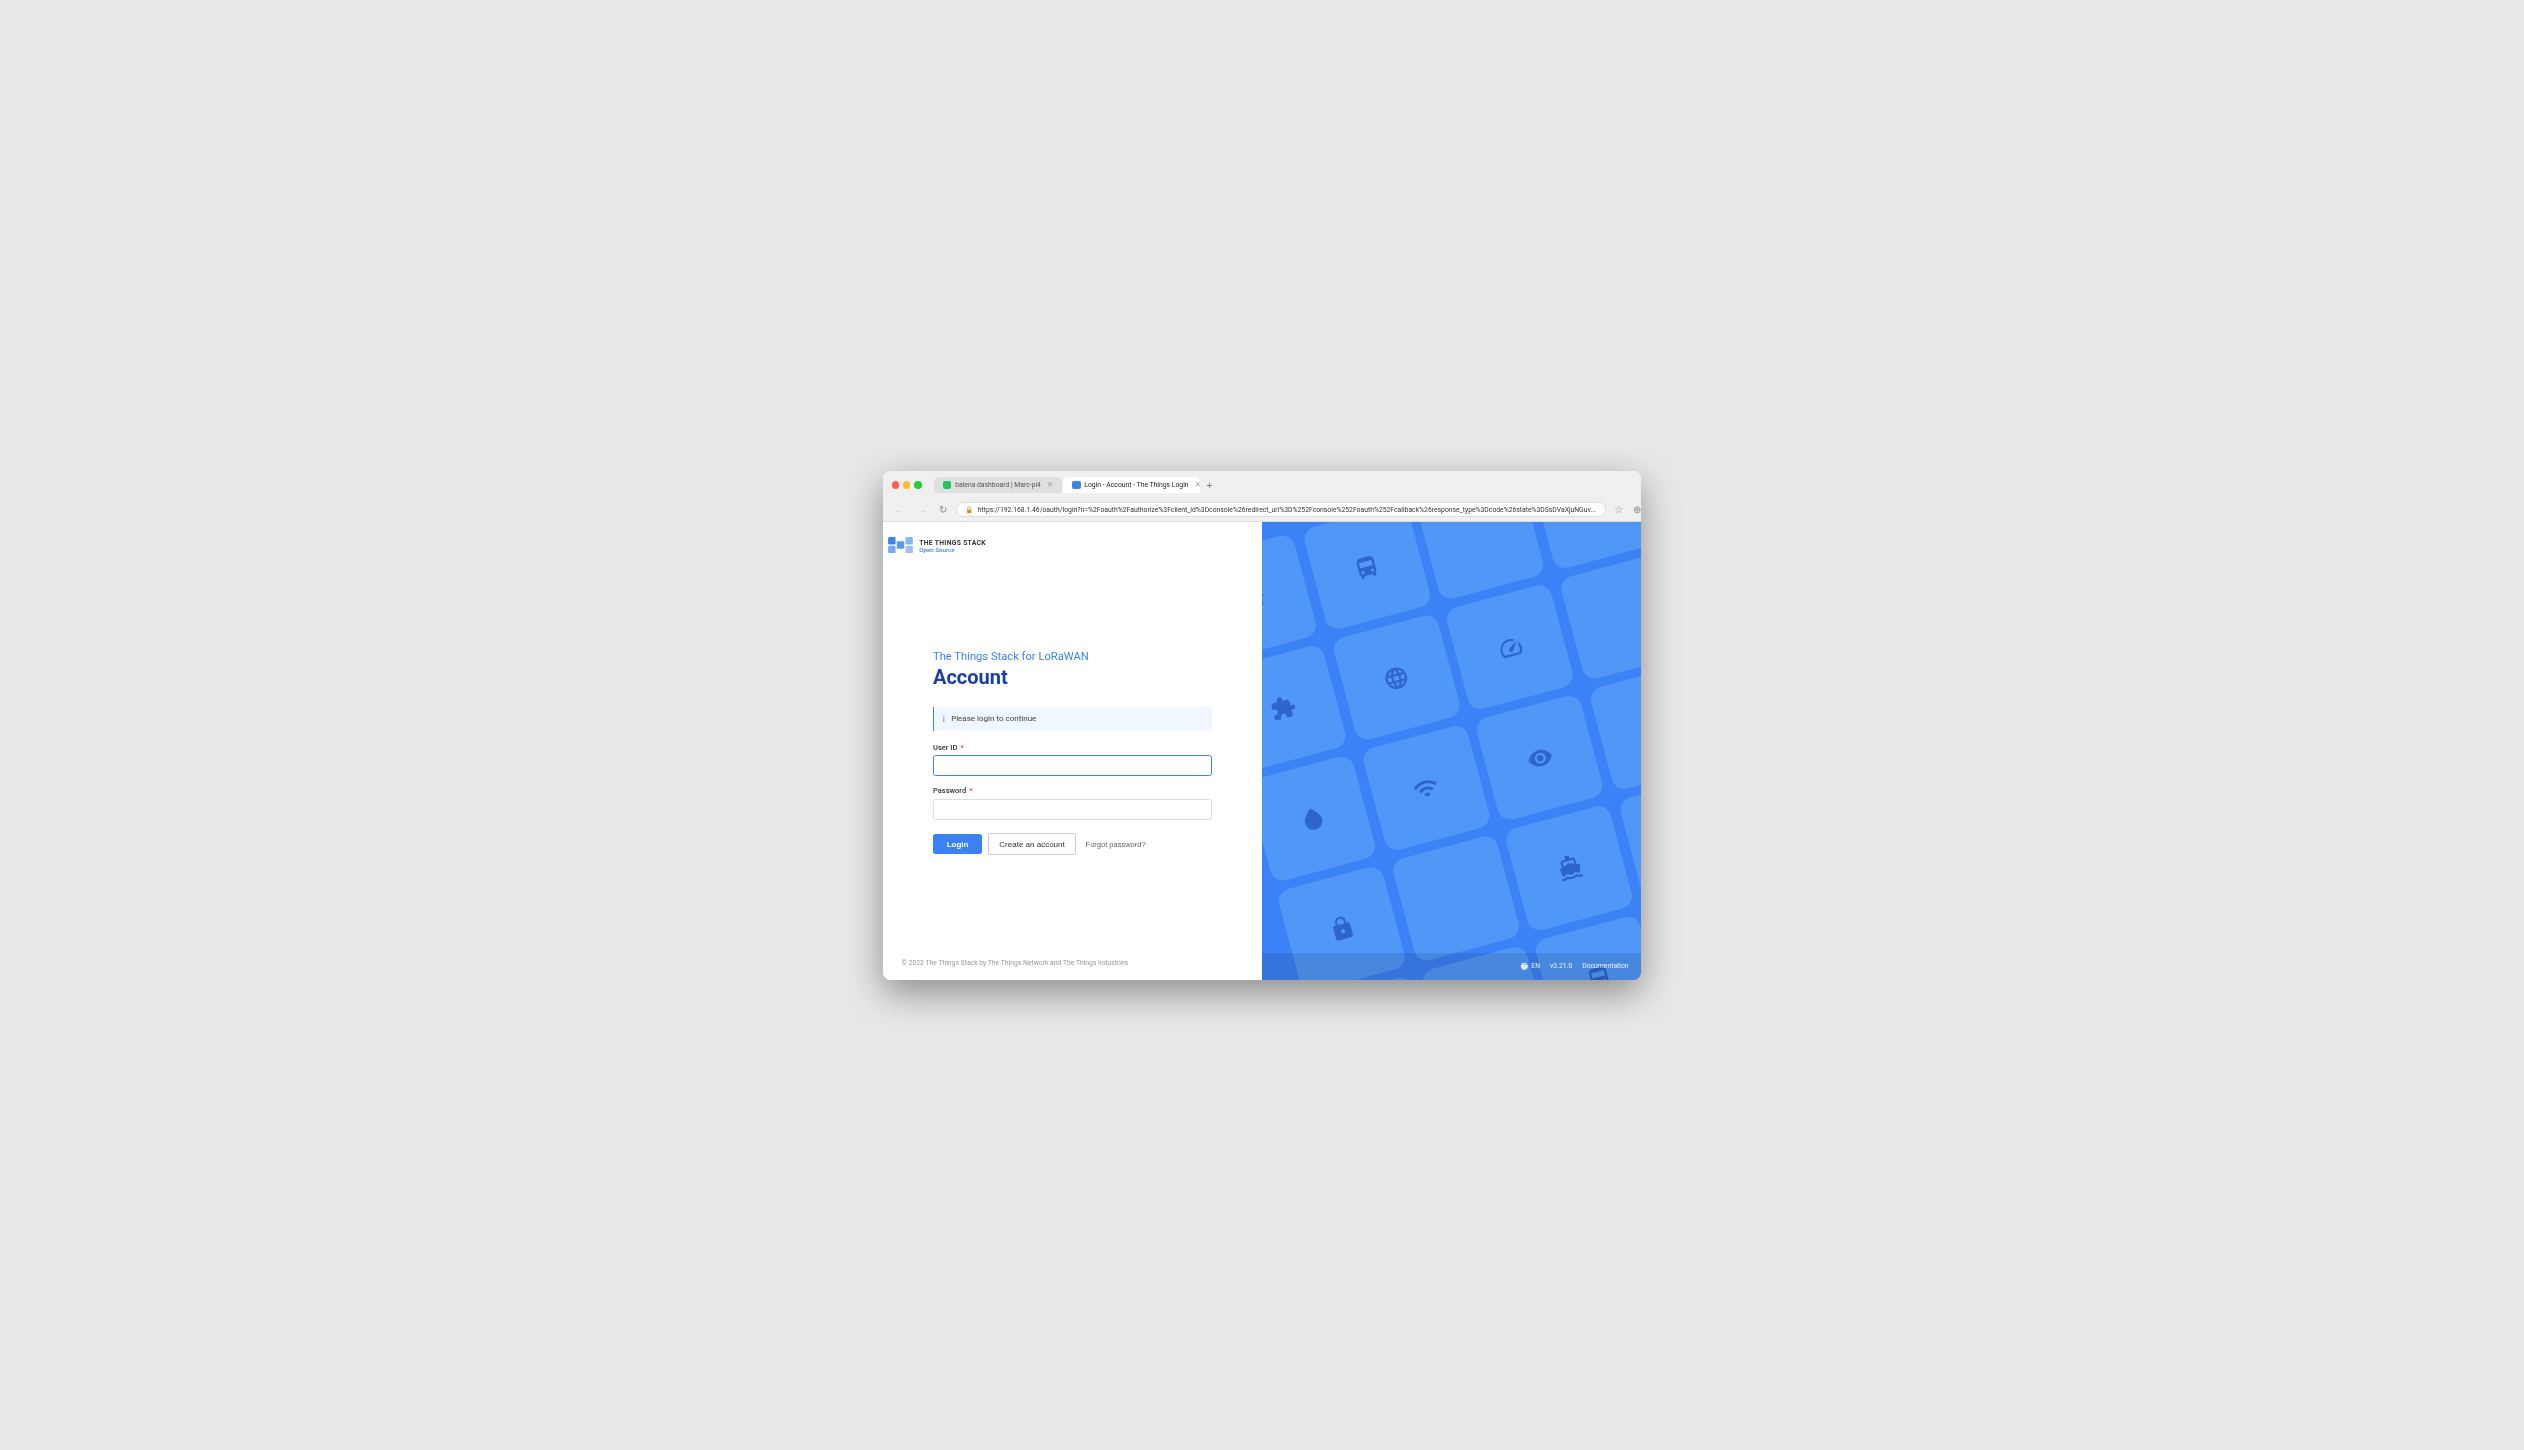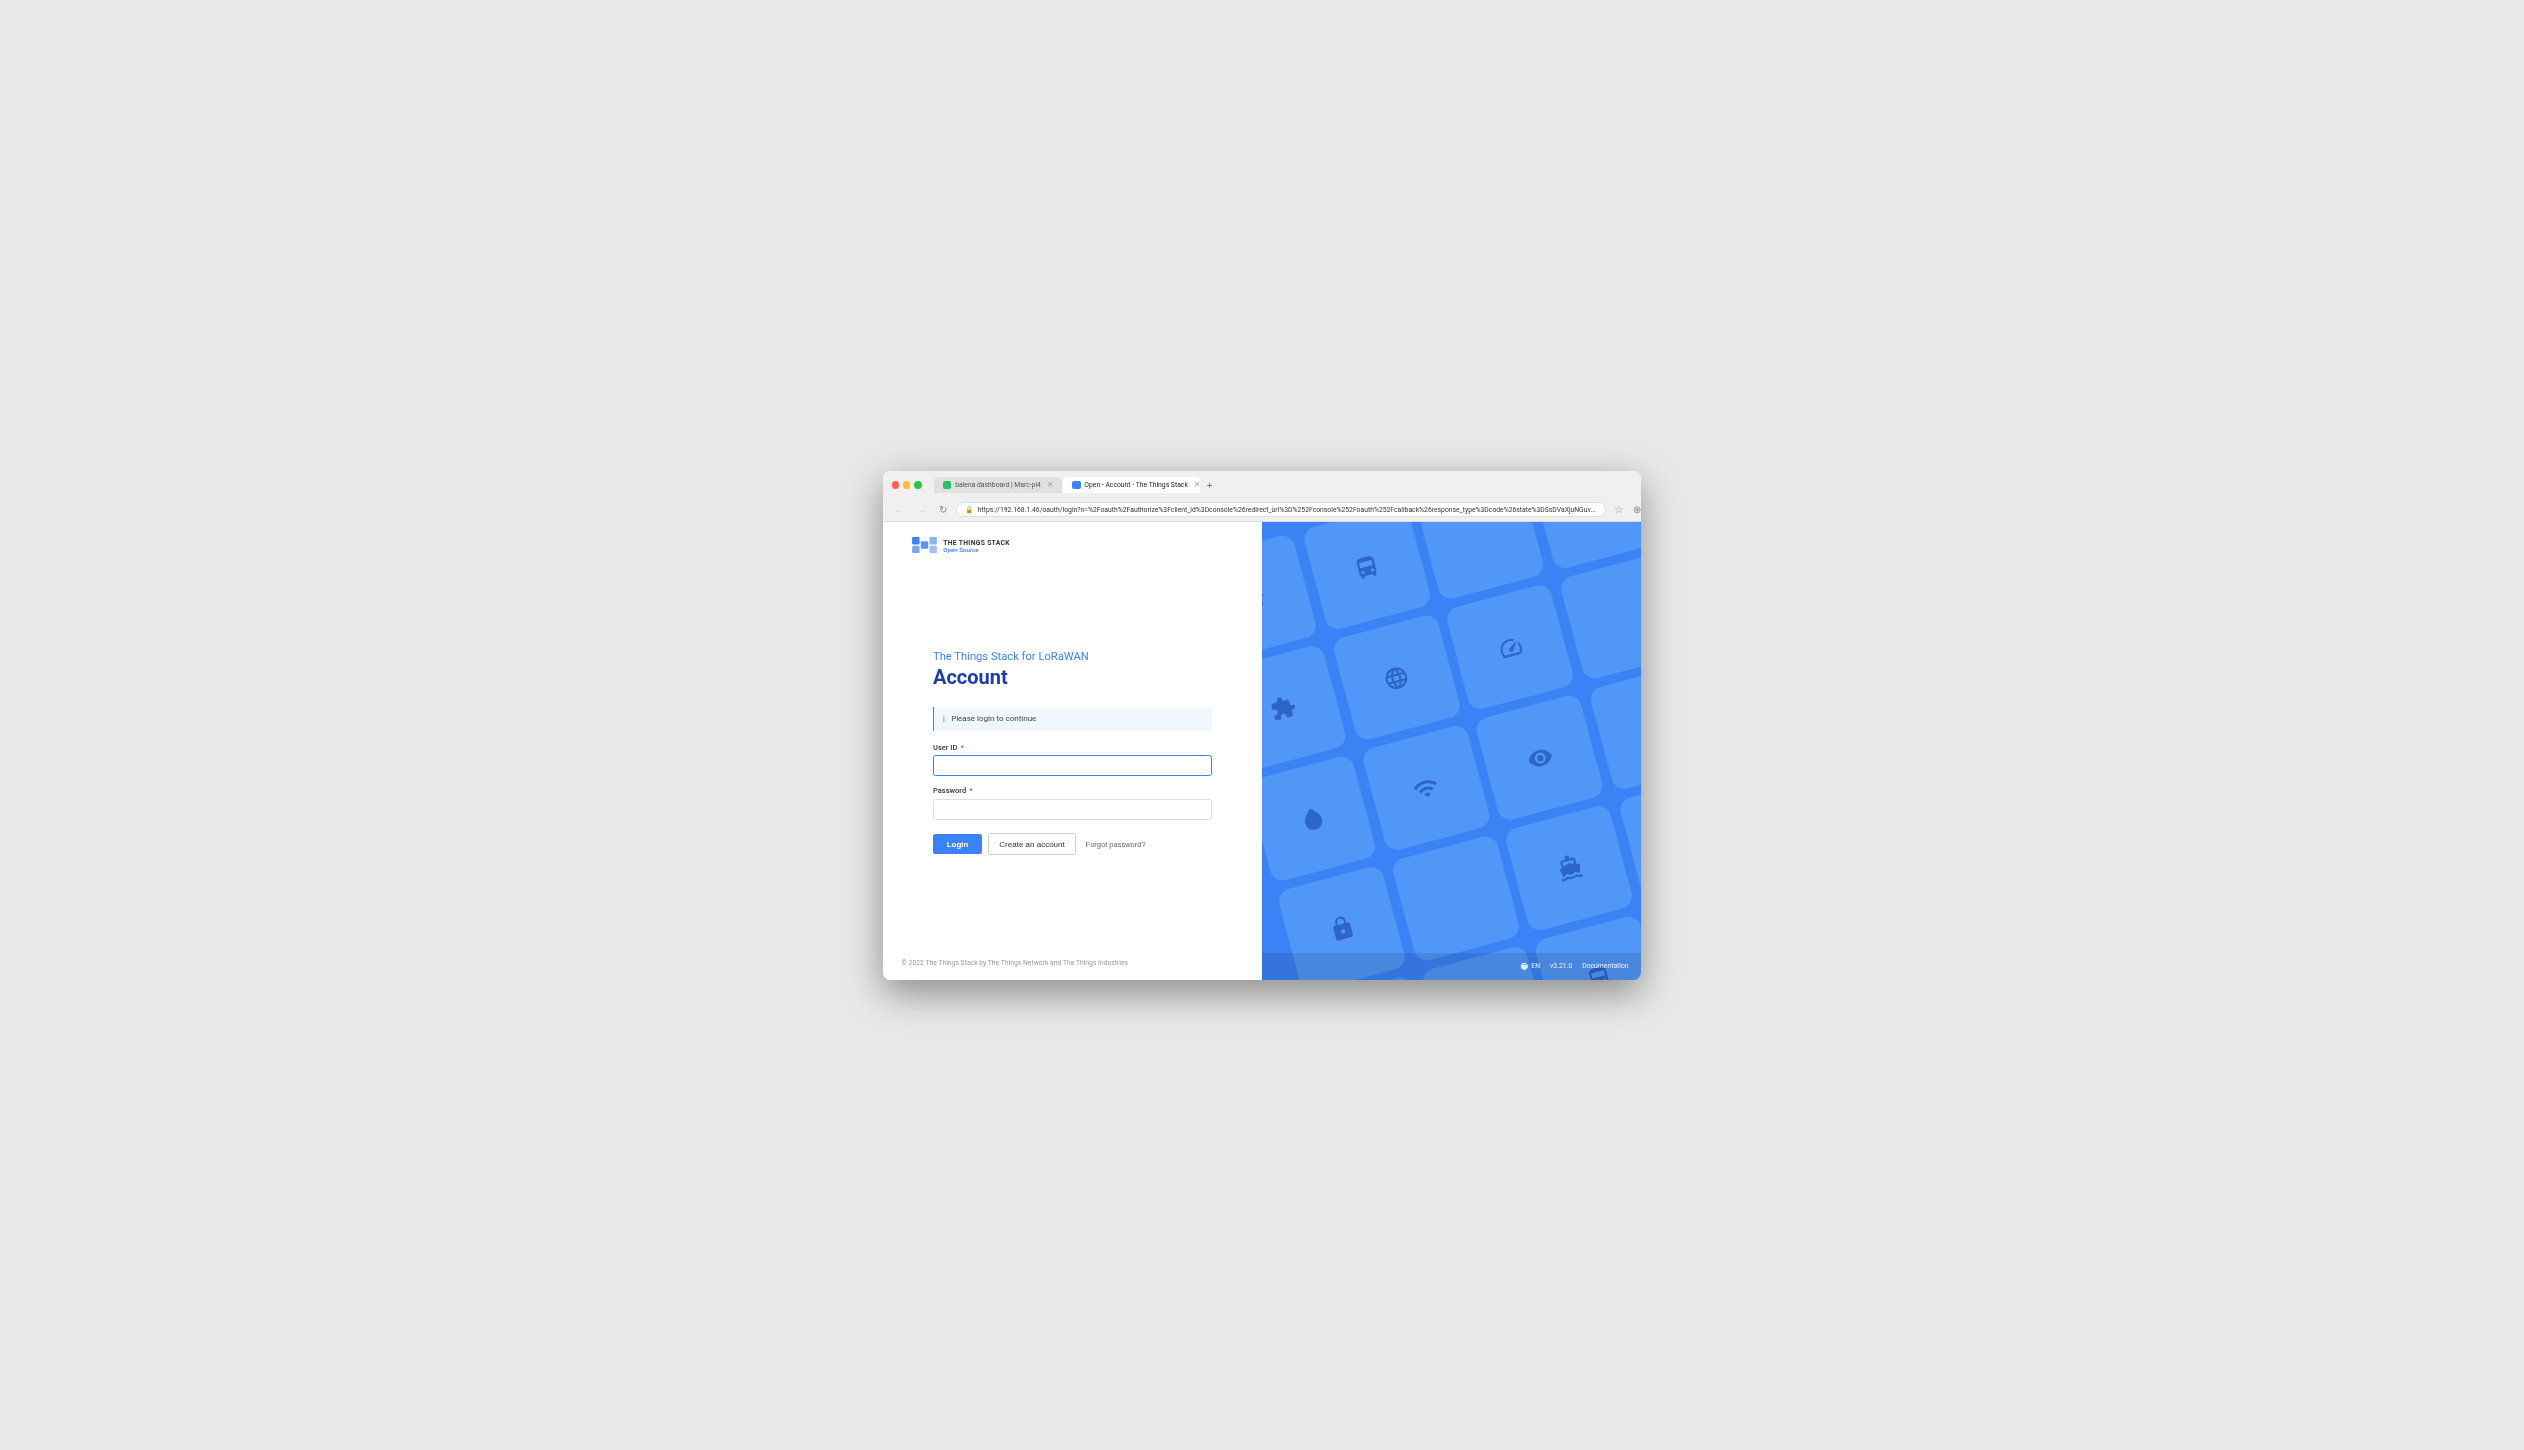--- a/index.html
+++ b/index.html
@@ -171,21 +171,21 @@
     .left-panel {
       width: 50%;
       background: #fff;
       display: flex;
       flex-direction: column;
       padding: 0;
       position: relative;
     }
 
     .site-header {
-      padding: 15px 29px;
+      padding: 15px 5px;
     }
 
     .site-logo {
       display: flex;
       align-items: center;
       gap: 6.2px;
     }
 
     .logo-icon {
       width: 25px;
@@ -408,21 +408,21 @@
         <div class="traffic-light tl-green"></div>
       </div>
       <div class="browser-tabs">
         <div class="browser-tab">
           <div class="tab-favicon" style="background:#22c55e;border-radius:1.9px;"></div>
           <span>balena dashboard | Marc-pi4</span>
           <span class="tab-close">✕</span>
         </div>
         <div class="browser-tab active">
           <div class="tab-favicon" style="background:#3b82f6;border-radius:1.9px;"></div>
-          <span>Open - Account - The Things Stack</span>
+          <span>Login - Account - The Things Login</span>
           <span class="tab-close">✕</span>
         </div>
         <button class="tab-new">+</button>
       </div>
     </div>
   </div>
 
   <div class="browser-nav-bar">
     <button class="nav-btn" disabled="">←</button>
     <button class="nav-btn" disabled="">→</button>

